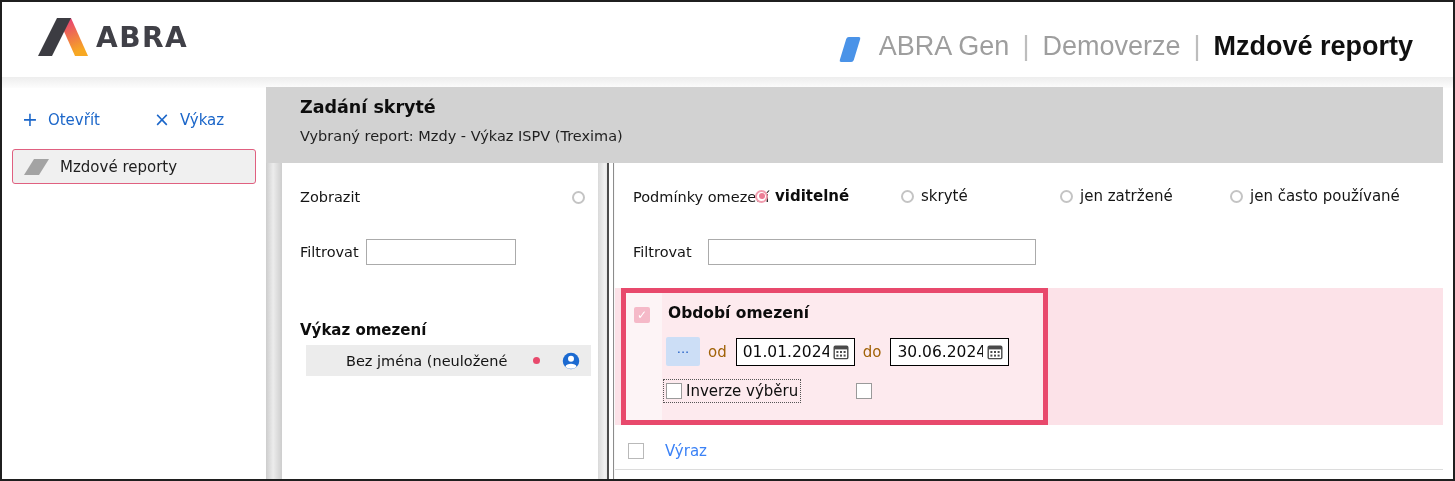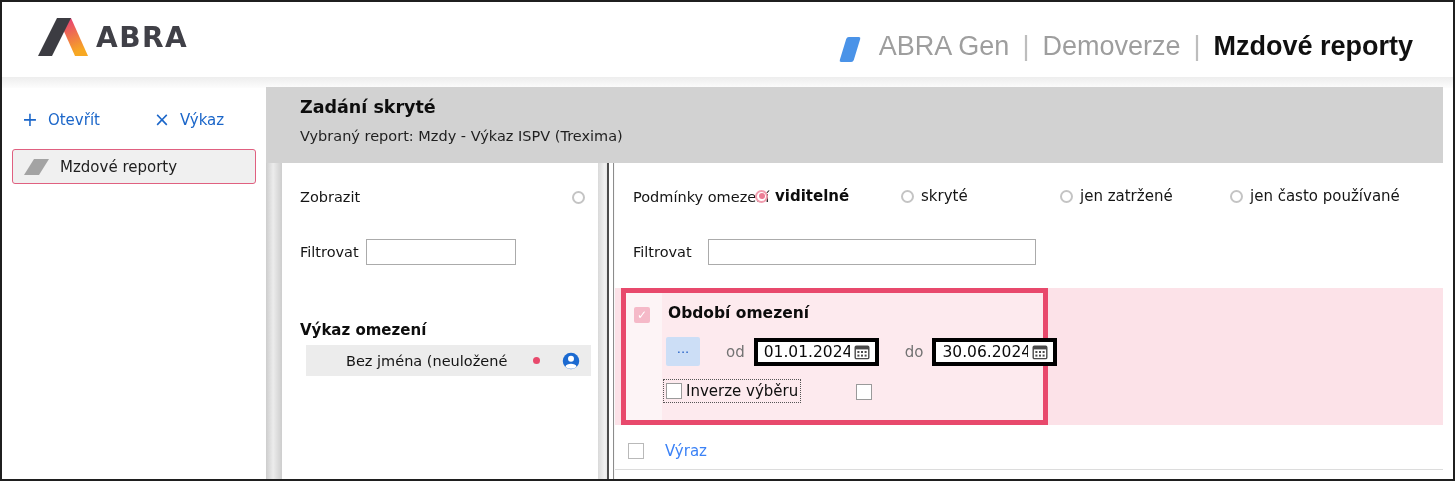--- a/index.html
+++ b/index.html
@@ -70,25 +70,25 @@
   .cond-col{position:absolute;left:0;top:0;bottom:0;width:36px;background:#fdf4f6;}
   .cbx{width:16px;height:16px;box-sizing:border-box;background:#fff;border:1px solid #9a9a9a;
        display:inline-flex;align-items:center;justify-content:center;cursor:pointer;}
   .cbx.pink{background:#f5b9c8;border:none;border-radius:2px;color:#fff;
             font-size:12px;font-weight:700;}
   .cbx.gray{border-color:#b9b9b9;}
   .cond-title{position:absolute;left:42px;top:11px;font-size:15.5px;font-weight:700;color:#0c0c0c;}
   .cond-controls{position:absolute;left:40px;top:44px;display:flex;align-items:center;}
   .more-btn{width:34px;height:29px;background:#ccdef6;border:none;border-radius:2px;
             color:#2c66c9;font-size:15px;line-height:10px;padding-bottom:8px;cursor:pointer;}
-  .date-lbl{font-size:15px;margin:0 9px 0 26px;color:#737373;}
-  .date-wrap{display:flex;align-items:center;background:#fff;border:4px solid #000000;
+  .date-lbl{font-size:15px;margin:0 9px 0 8px;color:#a16207;}
+  .date-wrap{display:flex;align-items:center;background:#fff;border:1px solid #000000;
              height:28px;box-sizing:border-box;padding:0 5px 0 6px;gap:4px;}
   .date-val{border:none;outline:none;width:86px;font-family:inherit;font-size:15.5px;color:#0a0a0a;padding:0;}
-  .cond-checks{position:absolute;left:40px;top:89px;display:flex;align-items:flex-end;}
+  .cond-checks{position:absolute;left:40px;top:89px;display:flex;align-items:center;}
   .chk-group{display:flex;align-items:center;gap:4px;}
   .chk-group.focused{outline:1px dotted #555;outline-offset:2px;}
   .chk-label{font-size:15px;color:#0e0e0e;}
 
   .expr-row{left:615px;top:436px;width:828px;height:30px;display:flex;align-items:center;}
   .expr-cbx{margin-left:13px;}
   .expr-label{margin-left:21px;font-size:15px;color:#3b82f6;}
   .bottom-sep{left:615px;top:469px;width:828px;height:1px;background:#dcdcdc;}
 </style>
 </head>

